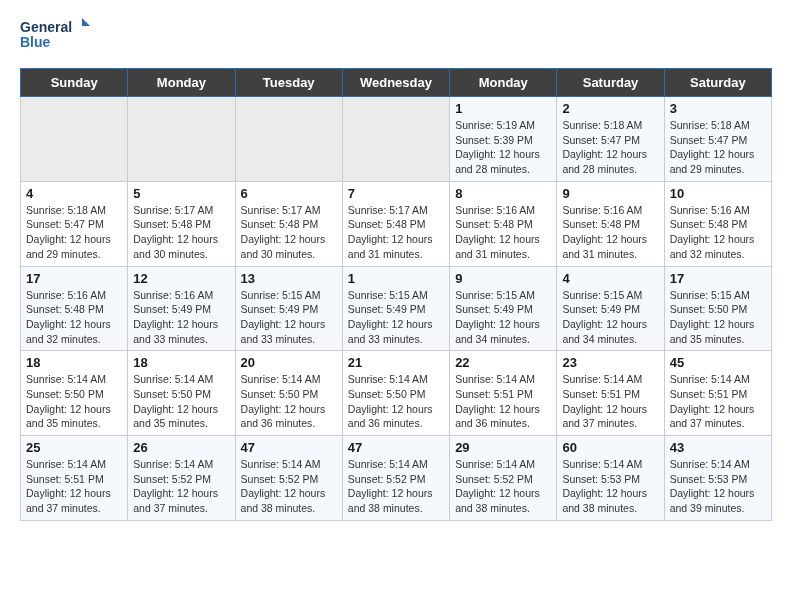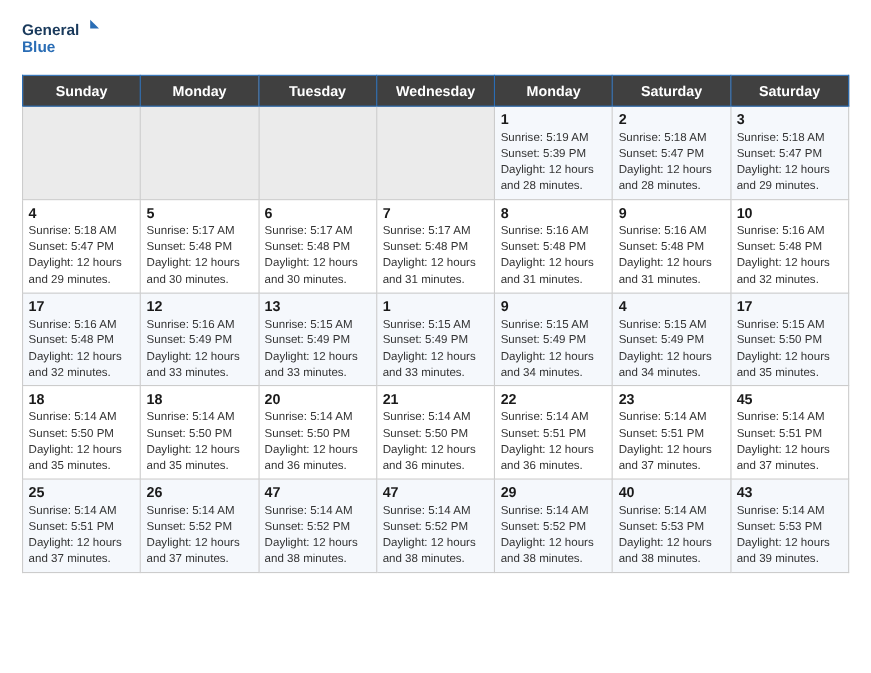--- a/index.html
+++ b/index.html
@@ -327,21 +327,21 @@
 and 38 minutes.</div>
         </td>
         <td>
           <div class="day-num">29</div>
           <div class="day-info" style="white-space: pre-line;">Sunrise: 5:14 AM
 Sunset: 5:52 PM
 Daylight: 12 hours
 and 38 minutes.</div>
         </td>
         <td>
-          <div class="day-num">40</div>
+          <div class="day-num">60</div>
           <div class="day-info" style="white-space: pre-line;">Sunrise: 5:14 AM
 Sunset: 5:53 PM
 Daylight: 12 hours
 and 38 minutes.</div>
         </td>
         <td>
           <div class="day-num">43</div>
           <div class="day-info" style="white-space: pre-line;">Sunrise: 5:14 AM
 Sunset: 5:53 PM
 Daylight: 12 hours

